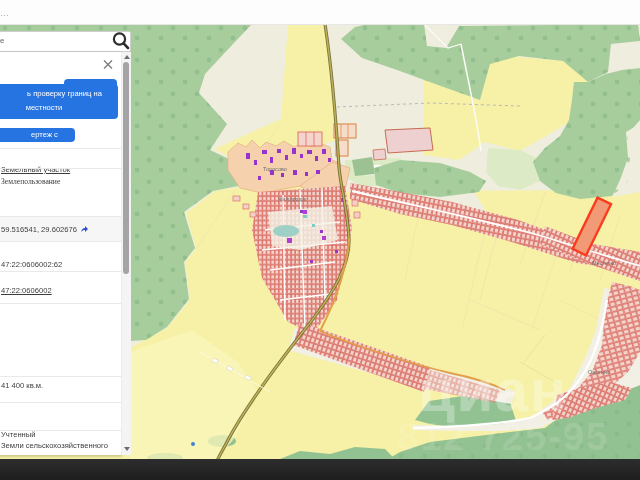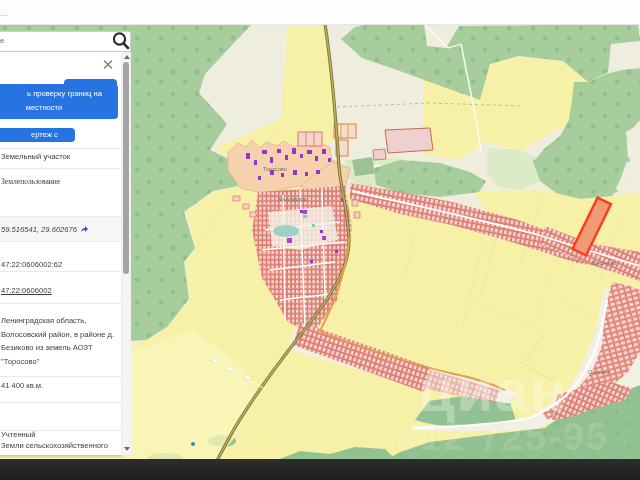--- a/index.html
+++ b/index.html
@@ -194,33 +194,32 @@
 <svg width="16" height="16" viewBox="0 0 16 16">
         <path d="M4,4.5 L12,12.5 M12,4.5 L4,12.5" stroke="#7a7a7a" stroke-width="1.3"></path>
       </svg>
 </div>
 <div class="btn" style="left:64px;top:79px;width:53px;height:13px;"></div>
 <div class="btn" style="left:-30px;top:84px;width:148px;height:32px;line-height:13.5px;padding-top:3px;">
 <span style="margin-left:41px;">ь проверку границ на</span><br>местности</div>
 <div class="btn" style="left:-30px;top:128px;width:105px;height:14px;line-height:14px;">
 <span style="margin-left:44px;">ертеж с размерами</span></div>
 <div class="sep" style="top:148px;"></div>
-<div class="itm" style="left:1px;top:152px;">Земельный участок</div>
+<div class="itm" style="left:1px;top:165px;text-decoration:underline;">Земельный участок</div>
 <div class="sep" style="top:168px;"></div>
 <div class="itm" style="left:1px;top:177px;font-family:Liberation Serif, serif;">Землепользование</div>
 <div style="position:absolute;left:0;top:216px;width:121px;height:24px;background:#f6f6f6;border-top:1px solid #e9e9e9;border-bottom:1px solid #e9e9e9;"></div>
-<div class="itm" style="left:1px;top:224px;font-style:italic;">59.516541, 29.602676
+<div class="itm" style="left:1px;top:224px;">59.516541, 29.602676
 <svg width="10" height="10" viewBox="0 0 10 10" style="vertical-align:-2px;">
         <path d="M2,8 C3,5 4,4 6,4 L6,2 L9,5 L6,8 L6,6 C4.5,6 3.5,6.5 2,8 Z" fill="#2d4fd0"></path>
       </svg></div>
 <div class="itm" style="left:1px;top:260px;">47:22:0606002:62</div>
 <div class="sep" style="top:271px;"></div>
 <div class="itm" style="left:1px;top:286px;text-decoration:underline;">47:22:0606002</div>
 <div class="sep" style="top:303px;"></div>
-<div class="itm" style="left:1px;top:314px;line-height:13.5px;">Ленинградская область,<br>Волосовский район, в районе д.<br>Безиково из земель АОЗТ<br>"Торосово"</div>
 <div class="sep" style="top:376px;"></div>
 <div class="itm" style="left:1px;top:381px;">41 400 кв.м.</div>
 <div class="sep" style="top:402px;"></div>
 <div class="itm" style="left:1px;top:412px;margin-top:18px;">Учтенный</div>
 <div class="sep" style="top:430px;"></div>
 <div class="itm" style="left:1px;top:441px;">Земли сельскохозяйственного</div>
 <div id="cutline">назначения</div>
 <div id="sb">
       <div id="sbt"></div>
 <div style="position:absolute;left:1.5px;top:3px;width:0;height:0;border-left:3px solid transparent;border-right:3px solid transparent;border-bottom:4px solid #6e6e6e;"></div>

